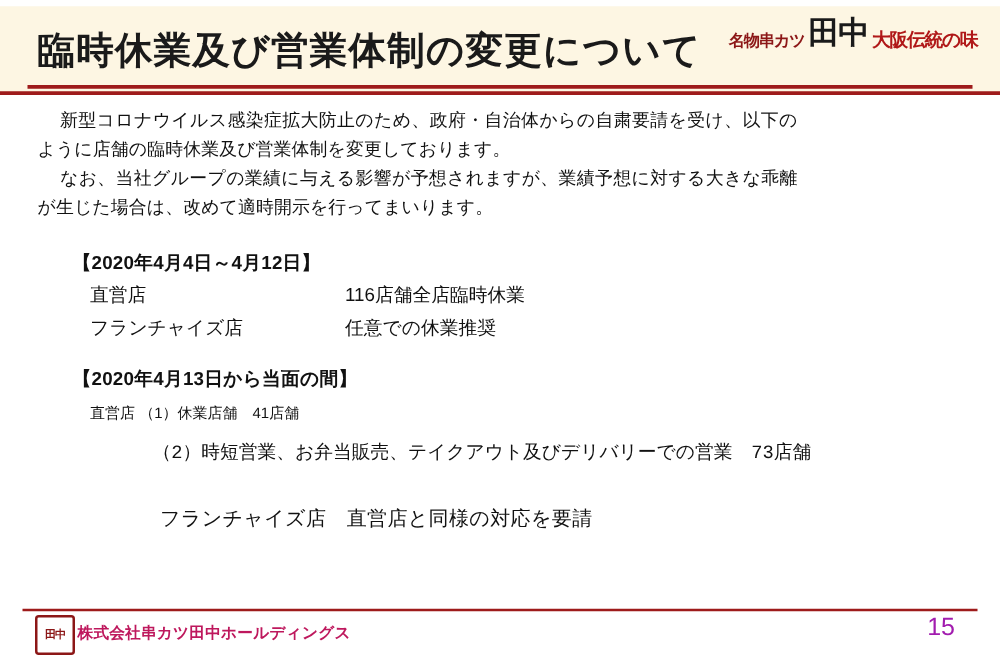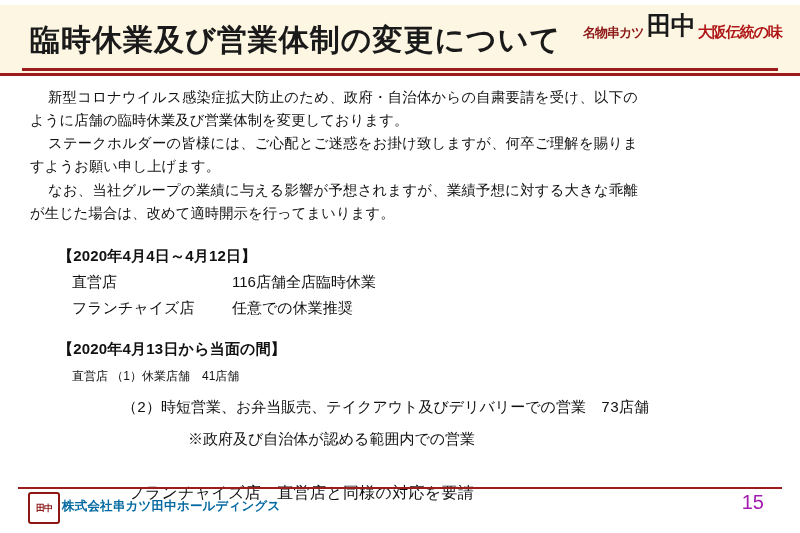--- a/index.html
+++ b/index.html
@@ -120,20 +120,21 @@
     font-size: 15px;
     margin-top: 7px;
     padding-left: 14px;
   }
   .row .label {
     width: 160px;
     flex: none;
   }
   .row .value {
     flex: 1;
+    margin-left: 44px;
   }
 
   .sub-row {
     font-size: 12px;
     margin-top: 9px;
     padding-left: 14px;
   }
   .sub-row2 {
     font-size: 15px;
     margin-top: 13px;
@@ -186,21 +187,21 @@
     color: #8c1717;
     line-height: 1;
     letter-spacing: -1px;
   }
   .footer-company {
     position: absolute;
     left: 62px;
     top: 9px;
     font-size: 12.5px;
     font-weight: bold;
-    color: #0369a1;
+    color: #be185d;
     letter-spacing: 0.2px;
   }
   .page-number {
     position: absolute;
     right: 36px;
     top: 2px;
     font-size: 20px;
     color: #a21caf;
   }
 </style>
@@ -214,21 +215,20 @@
   <span class="brand-big">田中</span>
   <span class="brand-red">大阪伝統の味</span>
 </div>
 
 <div class="slide-title">臨時休業及び営業体制の変更について</div>
 <div class="title-underline"></div>
 
 <div class="body-area">
 
   <p class="para indent">新型コロナウイルス感染症拡大防止のため、政府・自治体からの自粛要請を受け、以下のように店舗の臨時休業及び営業体制を変更しております。</p>
-  <p class="para indent">ステークホルダーの皆様には、ご心配とご迷惑をお掛け致しますが、何卒ご理解を賜りますようお願い申し上げます。</p>
   <p class="para indent">なお、当社グループの業績に与える影響が予想されますが、業績予想に対する大きな乖離が生じた場合は、改めて適時開示を行ってまいります。</p>
 
   <div class="block">
     <div class="block-head">【2020年4月4日～4月12日】</div>
 
     <div class="row">
       <span class="label">直営店</span>
       <span class="value">116店舗全店臨時休業</span>
     </div>
 
@@ -236,21 +236,20 @@
       <span class="label">フランチャイズ店</span>
       <span class="value">任意での休業推奨</span>
     </div>
   </div>
 
   <div class="block">
     <div class="block-head">【2020年4月13日から当面の間】</div>
 
     <div class="sub-row">直営店 （1）休業店舗　41店舗</div>
     <div class="sub-row2">（2）時短営業、お弁当販売、テイクアウト及びデリバリーでの営業　73店舗</div>
-    <div class="note-row">※政府及び自治体が認める範囲内での営業</div>
 
     <div class="fc-row">フランチャイズ店　直営店と同様の対応を要請</div>
   </div>
 
 </div>
 
 <div class="footer-rule"></div>
 <div class="footer">
   <div class="footer-logo">田中</div>
   <div class="footer-company">株式会社串カツ田中ホールディングス</div>

